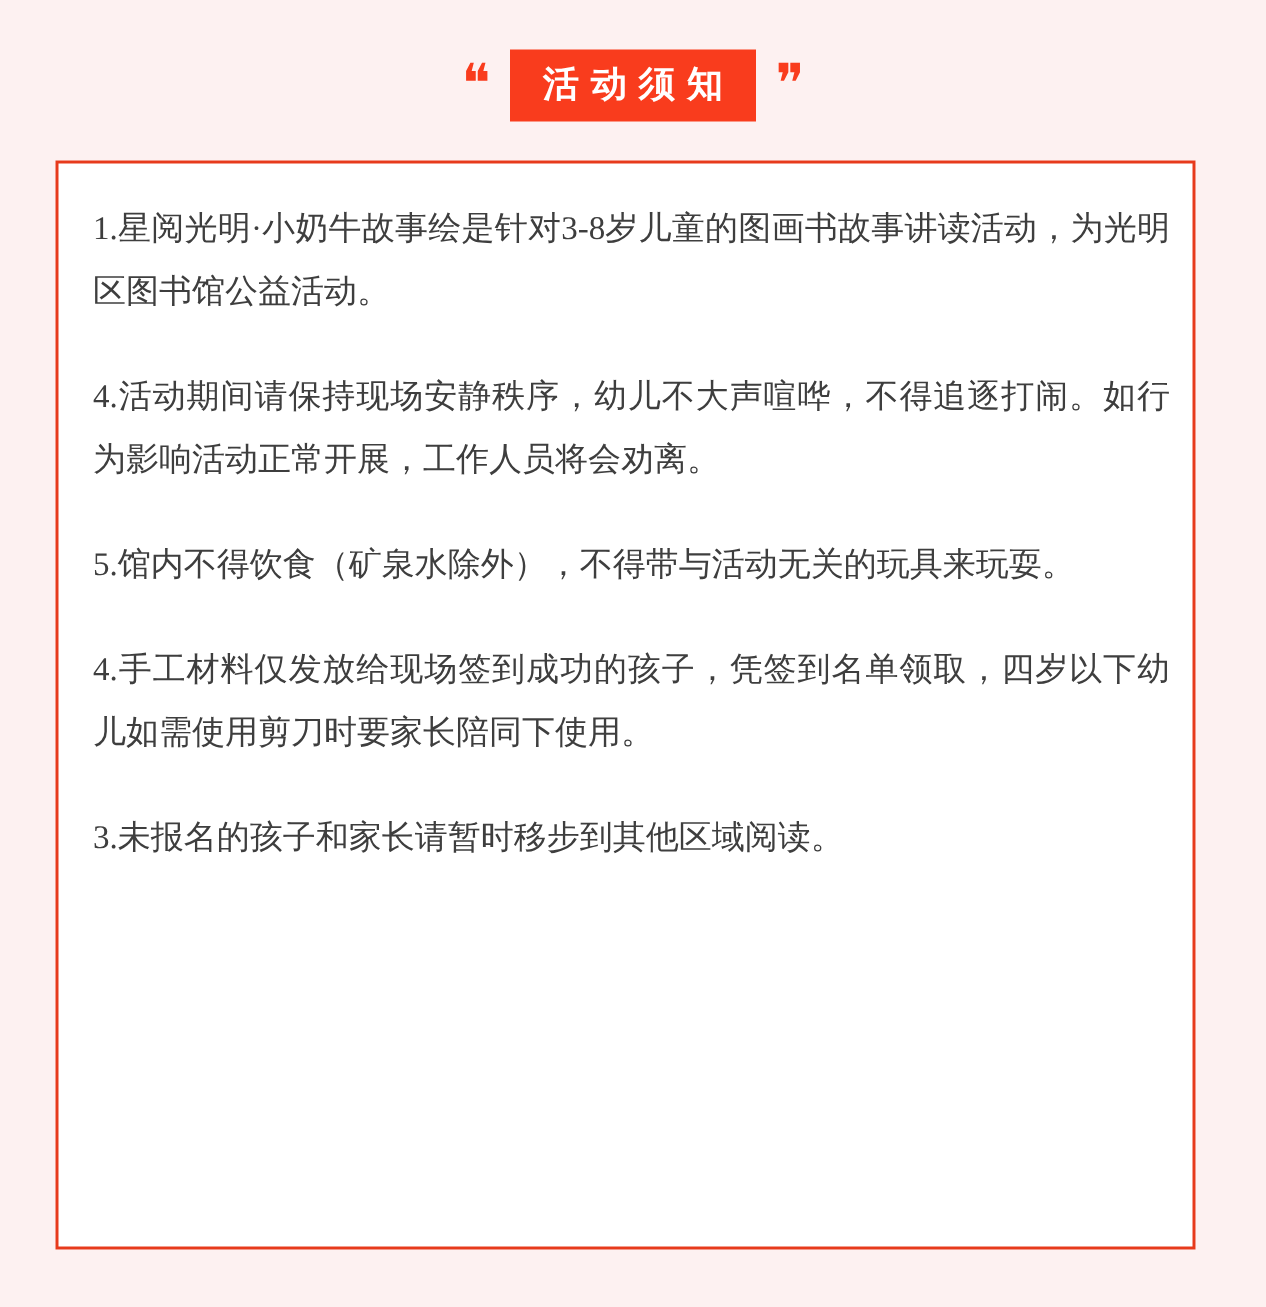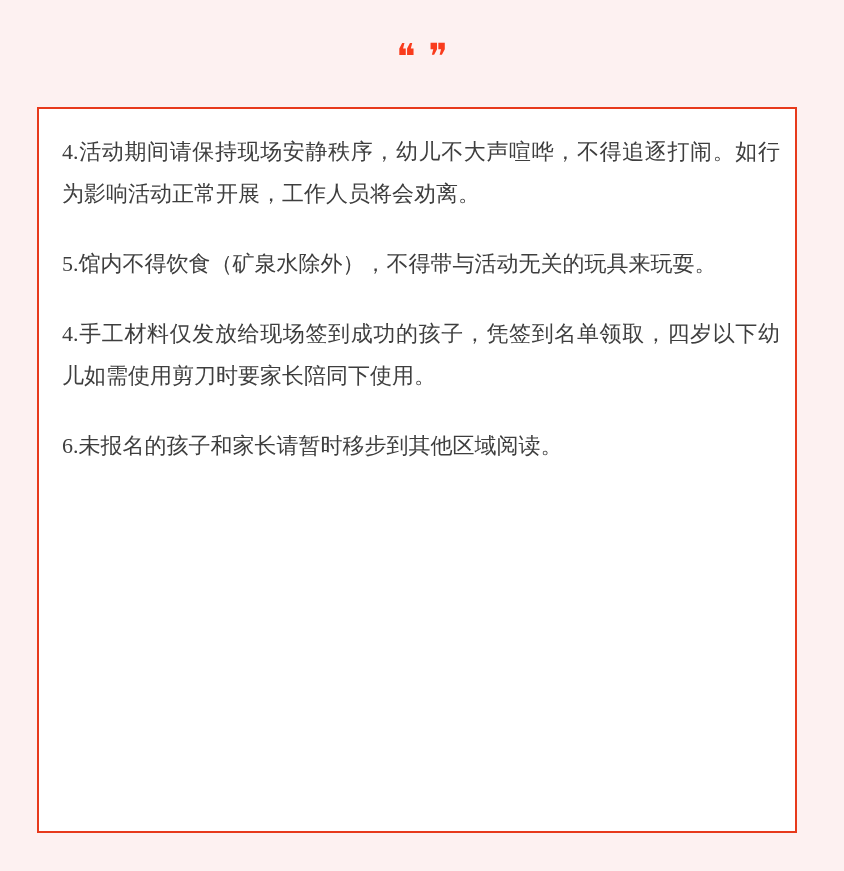--- a/index.html
+++ b/index.html
@@ -58,21 +58,23 @@
     text-align: justify;
     margin-bottom: 28px;
   }
   .notice-item:last-child { margin-bottom: 0; }
 </style>
 </head>
 <body>
 
 <div class="header">
   <span class="quote-mark">❝</span>
+  <div class="title-badge">活动须知</div>
   <span class="quote-mark">❞</span>
 </div>
 
 <div class="notice-box">
+  <p class="notice-item">1.星阅光明·小奶牛故事绘是针对3-8岁儿童的图画书故事讲读活动，为光明区图书馆公益活动。</p>
   <p class="notice-item">4.活动期间请保持现场安静秩序，幼儿不大声喧哗，不得追逐打闹。如行为影响活动正常开展，工作人员将会劝离。</p>
   <p class="notice-item">5.馆内不得饮食（矿泉水除外），不得带与活动无关的玩具来玩耍。</p>
   <p class="notice-item">4.手工材料仅发放给现场签到成功的孩子，凭签到名单领取，四岁以下幼儿如需使用剪刀时要家长陪同下使用。</p>
-  <p class="notice-item">6.未报名的孩子和家长请暂时移步到其他区域阅读。</p>
+  <p class="notice-item">3.未报名的孩子和家长请暂时移步到其他区域阅读。</p>
 </div>
 
 </body></html>

